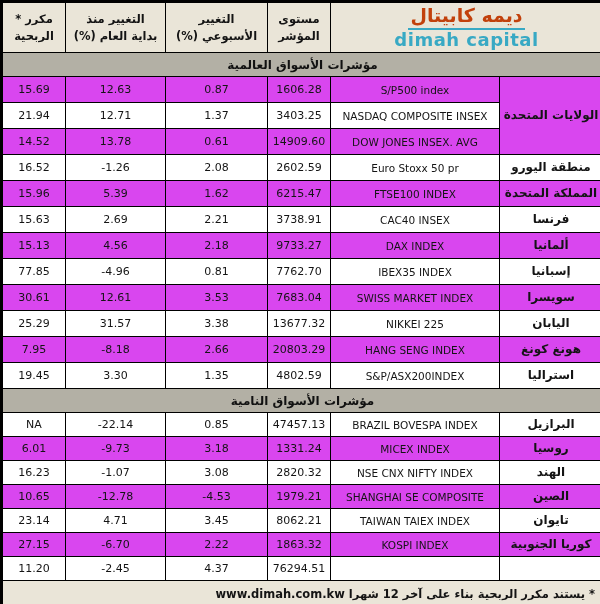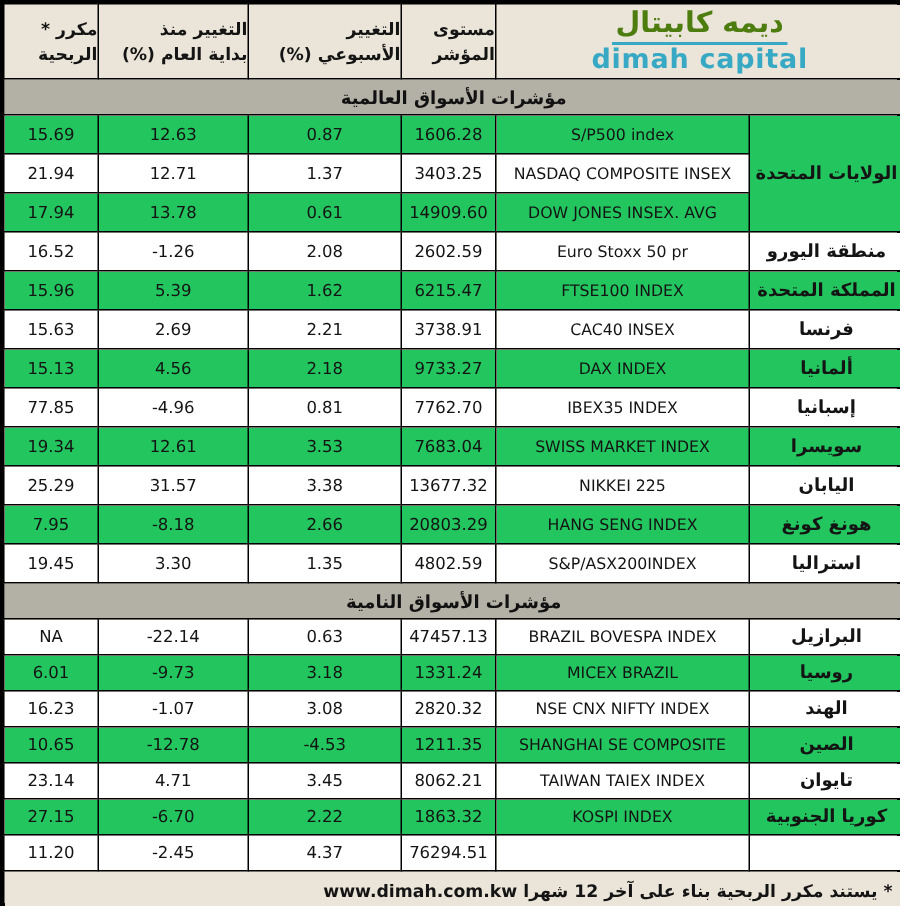--- a/index.html
+++ b/index.html
@@ -15,30 +15,30 @@
   td{
     border:1px solid #000;text-align:center;vertical-align:middle;
     color:#141414;padding:0;overflow:hidden;background:#ffffff;
   }
   tr.header-row{height:50px;}
   tr.section-row{height:24px;}
   tr.row-g{height:26px;}
   tr.row-e{height:24px;}
   tr.footer-row{height:27px;}
 
-  .hdr{background:#eae5d8;font-weight:bold;font-size:11.5px;line-height:1.45;text-align:right;}
+  .hdr{background:#eae5d8;font-weight:bold;font-size:11.5px;line-height:1.45;}
   .logo-cell{background:#eae5d8;}
   .logo-ar{
-    display:inline-block;color:#4d7c0f;font-size:19px;font-weight:bold;
+    display:inline-block;color:#c2410c;font-size:19px;font-weight:bold;
     border-bottom:2px solid #38a9c4;padding:0 2px 1px 2px;line-height:1.15;
   }
   .logo-en{color:#38a9c4;font-size:18px;font-weight:bold;direction:ltr;line-height:1.1;letter-spacing:0.5px;}
 
   tr.section-row td{background:#b3b0a5;font-weight:bold;font-size:12px;color:#111;}
-  tr.shade td{background:#22c55e;}
+  tr.shade td{background:#d946ef;}
   td.merged-country{background:#eae5d8;}
 
   .country{font-weight:bold;font-size:12px;line-height:1.3;}
   .idx{font-size:10.5px;font-weight:normal;direction:ltr;}
   .num{font-size:11px;direction:ltr;}
 
   tr.footer-row td{
     background:#eae5d8;font-weight:bold;font-size:11.5px;
     text-align:right;padding-left:4px;padding-right:7px;
   }
@@ -98,21 +98,21 @@
     <td class="num">3403.25</td>
     <td class="num">1.37</td>
     <td class="num">12.71</td>
     <td class="num">21.94</td>
   </tr>
   <tr class="row-g shade">
     <td class="idx">DOW JONES INSEX. AVG</td>
     <td class="num">14909.60</td>
     <td class="num">0.61</td>
     <td class="num">13.78</td>
-    <td class="num">17.94</td>
+    <td class="num">14.52</td>
   </tr>
   <tr class="row-g">
     <td class="country">منطقة اليورو</td>
     <td class="idx">Euro Stoxx 50 pr</td>
     <td class="num">2602.59</td>
     <td class="num">2.08</td>
     <td class="num">-1.26</td>
     <td class="num">16.52</td>
   </tr>
   <tr class="row-g shade">
@@ -146,21 +146,21 @@
     <td class="num">0.81</td>
     <td class="num">-4.96</td>
     <td class="num">77.85</td>
   </tr>
   <tr class="row-g shade">
     <td class="country">سويسرا</td>
     <td class="idx">SWISS MARKET INDEX</td>
     <td class="num">7683.04</td>
     <td class="num">3.53</td>
     <td class="num">12.61</td>
-    <td class="num">19.34</td>
+    <td class="num">30.61</td>
   </tr>
   <tr class="row-g">
     <td class="country">اليابان</td>
     <td class="idx">NIKKEI 225</td>
     <td class="num">13677.32</td>
     <td class="num">3.38</td>
     <td class="num">31.57</td>
     <td class="num">25.29</td>
   </tr>
   <tr class="row-g shade">
@@ -181,44 +181,44 @@
   </tr>
 
   <tr class="section-row">
     <td colspan="6">مؤشرات الأسواق النامية</td>
   </tr>
 
   <tr class="row-e">
     <td class="country">البرازيل</td>
     <td class="idx">BRAZIL BOVESPA INDEX</td>
     <td class="num">47457.13</td>
-    <td class="num">0.63</td>
+    <td class="num">0.85</td>
     <td class="num">-22.14</td>
     <td class="num">NA</td>
   </tr>
   <tr class="row-e shade">
     <td class="country">روسيا</td>
-    <td class="idx">MICEX BRAZIL</td>
+    <td class="idx">MICEX INDEX</td>
     <td class="num">1331.24</td>
     <td class="num">3.18</td>
     <td class="num">-9.73</td>
     <td class="num">6.01</td>
   </tr>
   <tr class="row-e">
     <td class="country">الهند</td>
     <td class="idx">NSE CNX NIFTY INDEX</td>
     <td class="num">2820.32</td>
     <td class="num">3.08</td>
     <td class="num">-1.07</td>
     <td class="num">16.23</td>
   </tr>
   <tr class="row-e shade">
     <td class="country">الصين</td>
     <td class="idx">SHANGHAI SE COMPOSITE</td>
-    <td class="num">1211.35</td>
+    <td class="num">1979.21</td>
     <td class="num">-4.53</td>
     <td class="num">-12.78</td>
     <td class="num">10.65</td>
   </tr>
   <tr class="row-e">
     <td class="country">تايوان</td>
     <td class="idx">TAIWAN TAIEX INDEX</td>
     <td class="num">8062.21</td>
     <td class="num">3.45</td>
     <td class="num">4.71</td>

